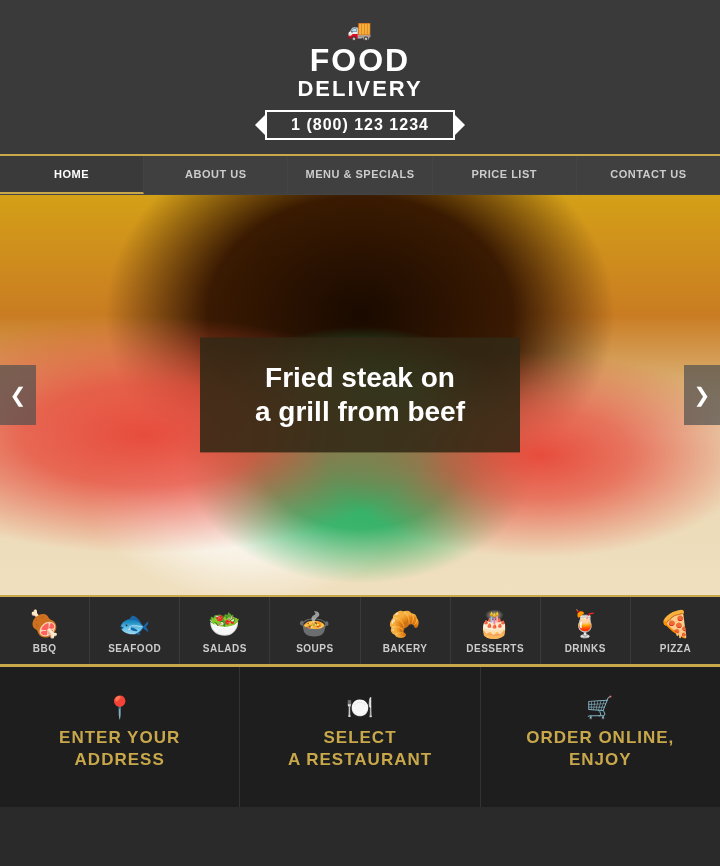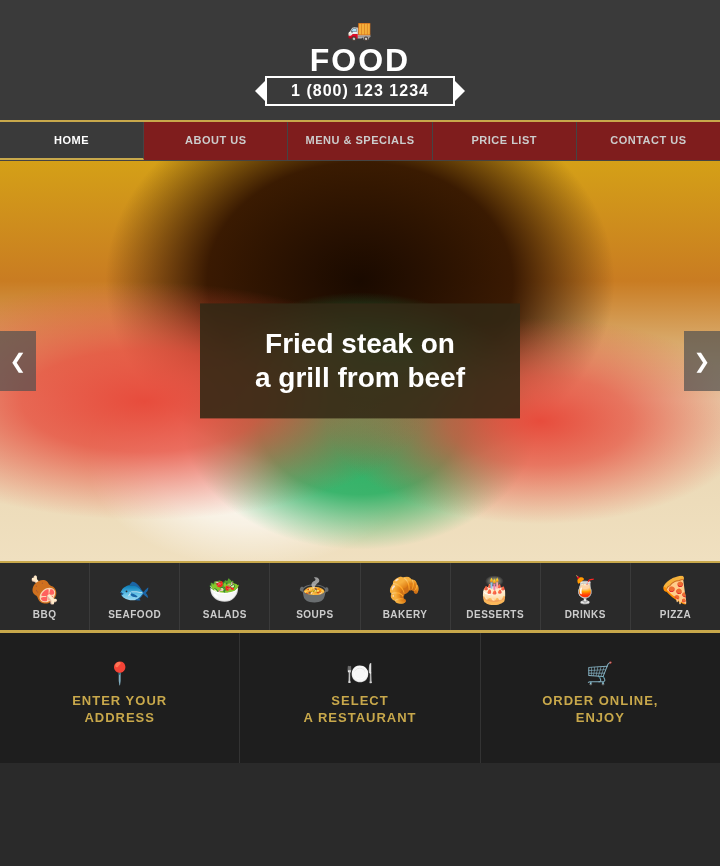--- a/index.html
+++ b/index.html
@@ -59,21 +59,21 @@
     }
     .phone-badge::after {
       right: -12px;
       border-top: 12px solid transparent;
       border-bottom: 12px solid transparent;
       border-left: 12px solid #fff;
     }
 
     
     nav {
-      background: #7f1d1d;
+      background: #404040;
       display: flex;
       border-bottom: 1px solid #444;
     }
     nav a {
       flex: 1;
       text-align: center;
       padding: 12px 0;
       color: #ccc;
       text-decoration: none;
       font-size: 11px;
@@ -192,40 +192,41 @@
     }
     .bottom-item {
       flex: 1;
       text-align: center;
       padding: 28px 20px 24px;
       border-right: 1px solid #333;
     }
     .bottom-item:last-child { border-right: none; }
     .bottom-item h4 {
       color: #c8a84b;
-      font-size: 13px;
+      font-size: 17px;
       font-weight: 900;
       text-transform: uppercase;
       letter-spacing: 1px;
       line-height: 1.3;
       margin-bottom: 12px;
     }
     .bottom-icon {
       color: #c8a84b;
       font-size: 22px;
       margin-bottom: 6px;
       display: block;
     }
   </style>
 </head>
 <body>
 
 <header class="header">
   <div class="truck-icon">🚚</div>
   <h1>FOOD</h1>
+  <h2>DELIVERY</h2>
   <div class="phone-badge">1 (800) 123 1234</div>
 </header>
 
 <nav>
   <a href="#" class="active">HOME</a>
   <a href="#">ABOUT US</a>
   <a href="#">MENU &amp; SPECIALS</a>
   <a href="#">PRICE LIST</a>
   <a href="#">CONTACT US</a>
 </nav>

